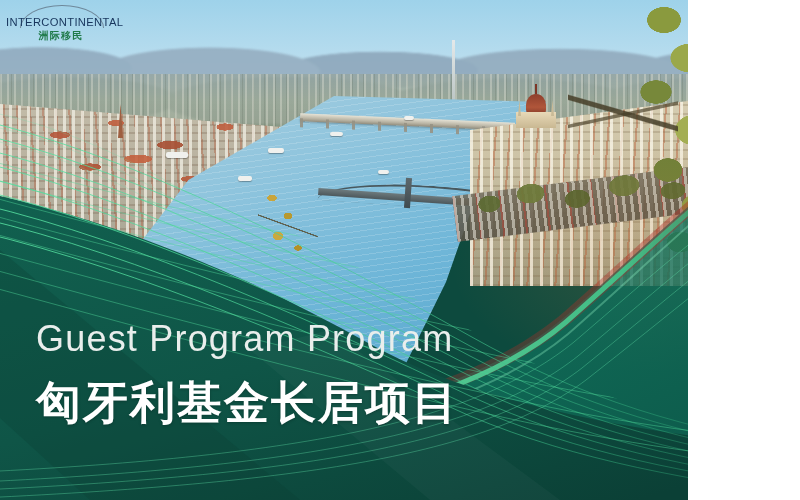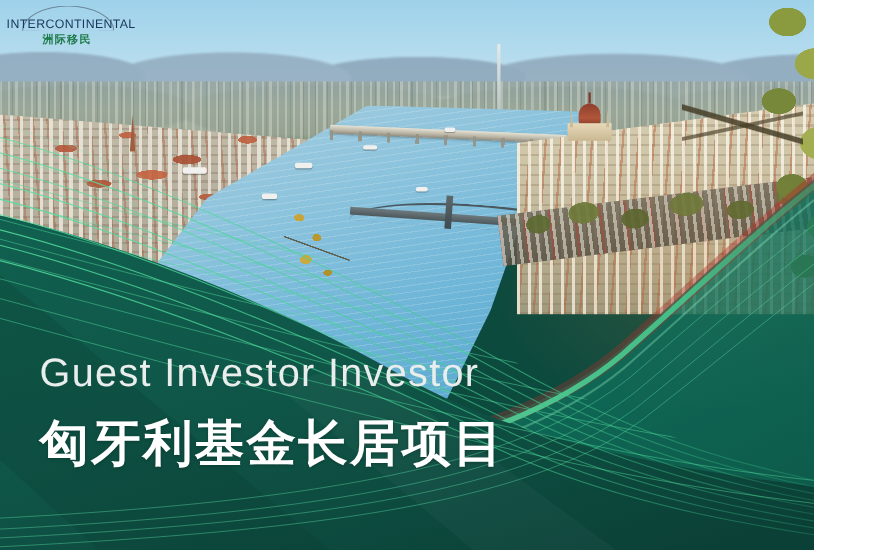--- a/index.html
+++ b/index.html
@@ -2,21 +2,21 @@
 <html><head>
 <meta charset="utf-8">
 <style>
   html, body {
     margin: 0;
     padding: 0;
     background: #ffffff;
   }
   #banner {
     position: relative;
-    width: 740px;
+    width: 688px;
     height: 500px;
     overflow: hidden;
     font-family: "Liberation Sans", sans-serif;
     background: #0d4a3e;
   }
 
   
   .photo {
     position: absolute;
     inset: 0;
@@ -476,17 +476,17 @@
     </svg>
   </div>
 
   <div class="logo">
     <div class="logo-arc"></div>
     <div class="logo-word">INTERCONTINENTAL</div>
     <div class="logo-cn">洲际移民</div>
   </div>
 
   <div class="headline">
-    <div class="title-en">Guest Investor Investor</div>
+    <div class="title-en">Guest Program Program</div>
     <div class="title-cn">匈牙利基金长居项目</div>
   </div>
 
 </div>
 
 </body></html>

